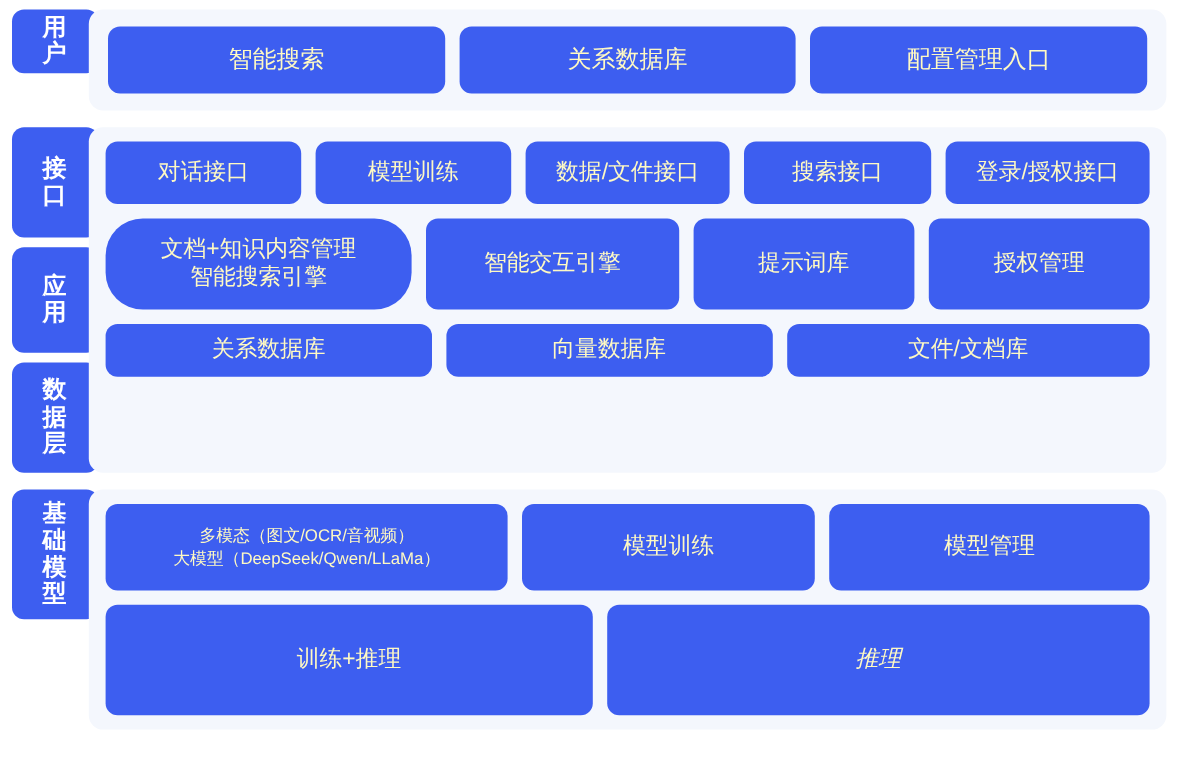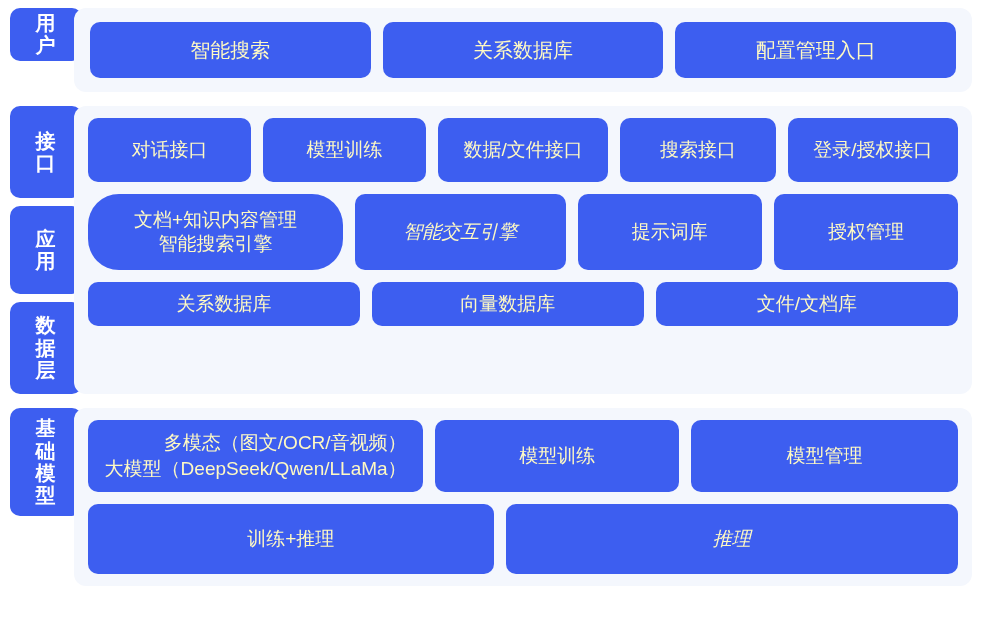--- a/index.html
+++ b/index.html
@@ -87,30 +87,30 @@
 
   
   .band-user .band-body { padding: 14px 16px; }
   .band-user .cell { height: 56px; flex: 1 1 0; font-size: 20px; }
 
   
   .band-mid .band-labels { gap: 8px; }
   .band-mid .side-label.lbl-interface { height: 92px; }
   .band-mid .side-label.lbl-app { height: 88px; }
   .band-mid .side-label.lbl-data { height: 92px; }
-  .band-mid .row-interface .cell { height: 64px; font-size: 19px; }
+  .band-mid .row-interface .cell { height: 52px; font-size: 19px; }
   .band-mid .row-app .cell { height: 76px; font-size: 19px; }
   .band-mid .row-data .cell { height: 44px; font-size: 19px; }
 
   
   .band-bottom .side-label.lbl-model { height: 108px; }
   .band-bottom .side-label.lbl-compute { height: 100px; }
   .band-bottom .row-model .cell { height: 72px; font-size: 19px; }
-  .band-bottom .row-model .cell.multiline { font-size: 19px; line-height: 1.35; text-align: right; }
-  .band-bottom .row-compute .cell { height: 70px; font-size: 19px; }
+  .band-bottom .row-model .cell.multiline { font-size: 14px; line-height: 1.35; }
+  .band-bottom .row-compute .cell { height: 92px; font-size: 19px; }
 </style>
 </head>
 <body>
 
 <div class="canvas">
 
   <div class="band band-user">
     <div class="band-labels">
       <div class="side-label lbl-user">
         <span>用户</span>
@@ -143,21 +143,21 @@
         <div class="cell" style="flex:1 1 0;">对话接口</div>
         <div class="cell" style="flex:1 1 0;">模型训练</div>
         <div class="cell" style="flex:1.05 1 0;">数据/文件接口</div>
         <div class="cell" style="flex:0.95 1 0;">搜索接口</div>
         <div class="cell" style="flex:1.05 1 0;">登录/授权接口</div>
       </div>
 
       <div class="row row-app">
         <div class="cell" style="flex:1.35 1 0;border-radius:31px;">文档+知识内容管理
 智能搜索引擎</div>
-        <div class="cell" style="flex:1.1 1 0;font-style:italic;">智能交互引擎</div>
+        <div class="cell" style="flex:1.1 1 0;">智能交互引擎</div>
         <div class="cell" style="flex:0.95 1 0;">提示词库</div>
         <div class="cell" style="flex:0.95 1 0;">授权管理</div>
       </div>
 
       <div class="row row-data">
         <div class="cell" style="flex:1 1 0;">关系数据库</div>
         <div class="cell" style="flex:1 1 0;">向量数据库</div>
         <div class="cell" style="flex:1.12 1 0;">文件/文档库</div>
       </div>
 

